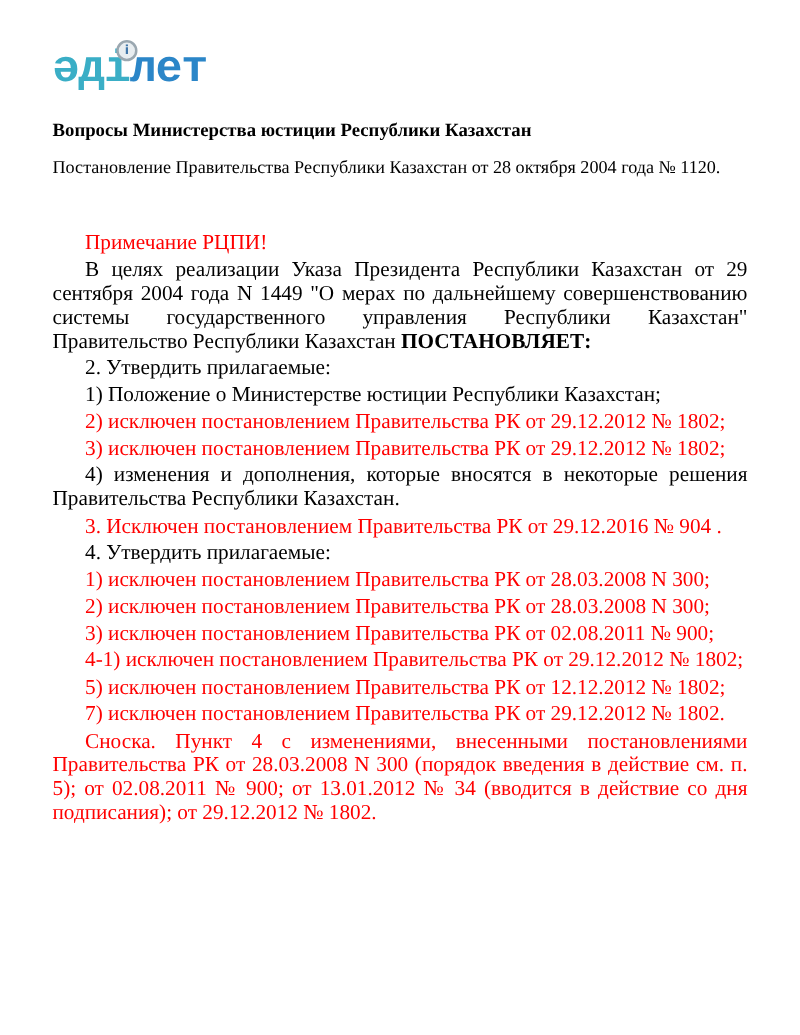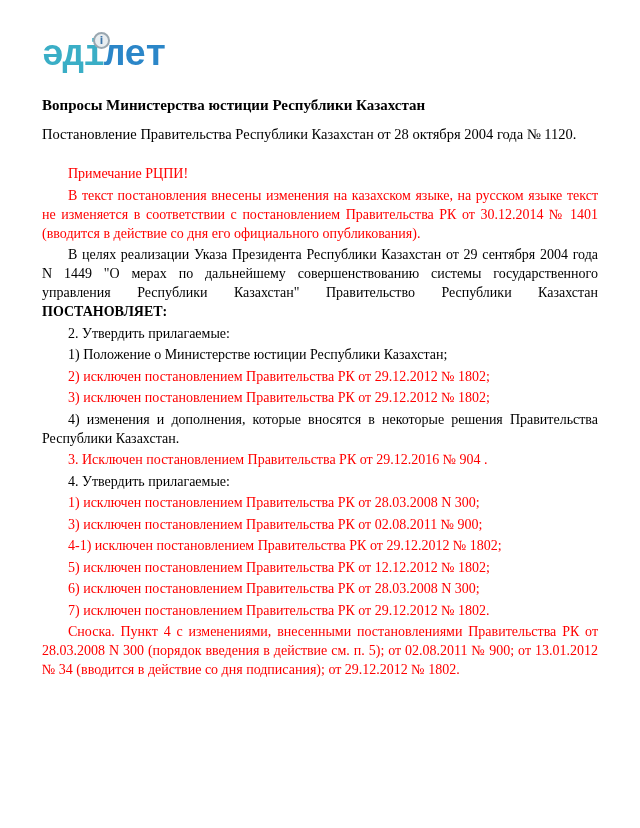--- a/index.html
+++ b/index.html
@@ -36,25 +36,25 @@
     display:flex; align-items:center; justify-content:center;
     font:bold 10px "DejaVu Sans",sans-serif; color:#3f75a8;
   }
 
   
   .doc-title{
     font-size:15px; font-weight:bold; color:var(--ink);
     margin:14px 0 10px; line-height:19px;
   }
   .doc-subtitle{
-    font-size:14.5px; margin:0 0 20px; line-height:19px;
+    font-size:14.5px; margin:0 0 40px; line-height:19px;
   }
   .doc-body{ }
   .para{
-    font-size:14px; line-height:19px;
+    font-size:17px; line-height:19px;
     text-indent:26px; text-align:justify;
     margin:0 0 2.5px; color:var(--ink);
   }
   .para.red{ color:var(--red); }
   .para .bold{ font-weight:bold; }
 </style>
 </head>
 <body>
 
 <div class="page">
@@ -65,31 +65,30 @@
     </span>
     <span class="logo-text"><span class="lp1">әд</span><span class="lp1">і</span><span class="lp2">лет</span></span>
   </div>
 
   <h1 class="doc-title">Вопросы Министерства юстиции Республики Казахстан</h1>
 
   <p class="doc-subtitle">Постановление Правительства Республики Казахстан от 28 октября 2004 года № 1120.</p>
 
   <div class="doc-body">
       <p class="para red"><span>Примечание РЦПИ!</span></p>
-      <p class="para red"><span>В текст постановления внесены изменения на казахском языке, на русском языке текст не изменяется в соответствии с постановлением Правительства РК от 30.12.2014 № 1401 (вводится в действие со дня его официального опубликования).</span></p>
       <p class="para"><span> В целях реализации Указа Президента Республики Казахстан от 29 сентября 2004 года N 1449 "О мерах по дальнейшему совершенствованию системы государственного управления Республики Казахстан" Правительство Республики Казахстан </span><span class="bold">ПОСТАНОВЛЯЕТ:</span></p>
       <p class="para"><span>2. Утвердить прилагаемые:</span></p>
       <p class="para"><span>1) Положение о Министерстве юстиции Республики Казахстан;</span></p>
       <p class="para red"><span>2) исключен постановлением Правительства РК от 29.12.2012 № 1802;</span></p>
       <p class="para red"><span>3) исключен постановлением Правительства РК от 29.12.2012 № 1802;</span></p>
       <p class="para"><span>4) изменения и дополнения, которые вносятся в некоторые решения Правительства Республики Казахстан.</span></p>
       <p class="para red"><span>3. Исключен постановлением Правительства РК от 29.12.2016 № 904 .</span></p>
       <p class="para"><span>4. Утвердить прилагаемые:</span></p>
       <p class="para red"><span>1) исключен постановлением Правительства РК от 28.03.2008 N 300;</span></p>
+      <p class="para red"><span>2) исключен постановлением Правительства РК от 28.03.2008 N 300;</span></p>
       <p class="para red"><span>3) исключен постановлением Правительства РК от 02.08.2011 № 900;</span></p>
       <p class="para red"><span>4-1) исключен постановлением Правительства РК от 29.12.2012 № 1802;</span></p>
       <p class="para red"><span>5) исключен постановлением Правительства РК от 12.12.2012 № 1802;</span></p>
-      <p class="para red"><span>6) исключен постановлением Правительства РК от 28.03.2008 N 300;</span></p>
       <p class="para red"><span>7) исключен постановлением Правительства РК от 29.12.2012 № 1802.</span></p>
       <p class="para red"><span>Сноска. Пункт 4 с изменениями, внесенными постановлениями Правительства РК от 28.03.2008 N 300 (порядок введения в действие см. п. 5); от 02.08.2011 № 900; от 13.01.2012 № 34 (вводится в действие со дня подписания); от 29.12.2012 № 1802.</span></p>
     </div>
 
 </div>
 
 </body></html>

